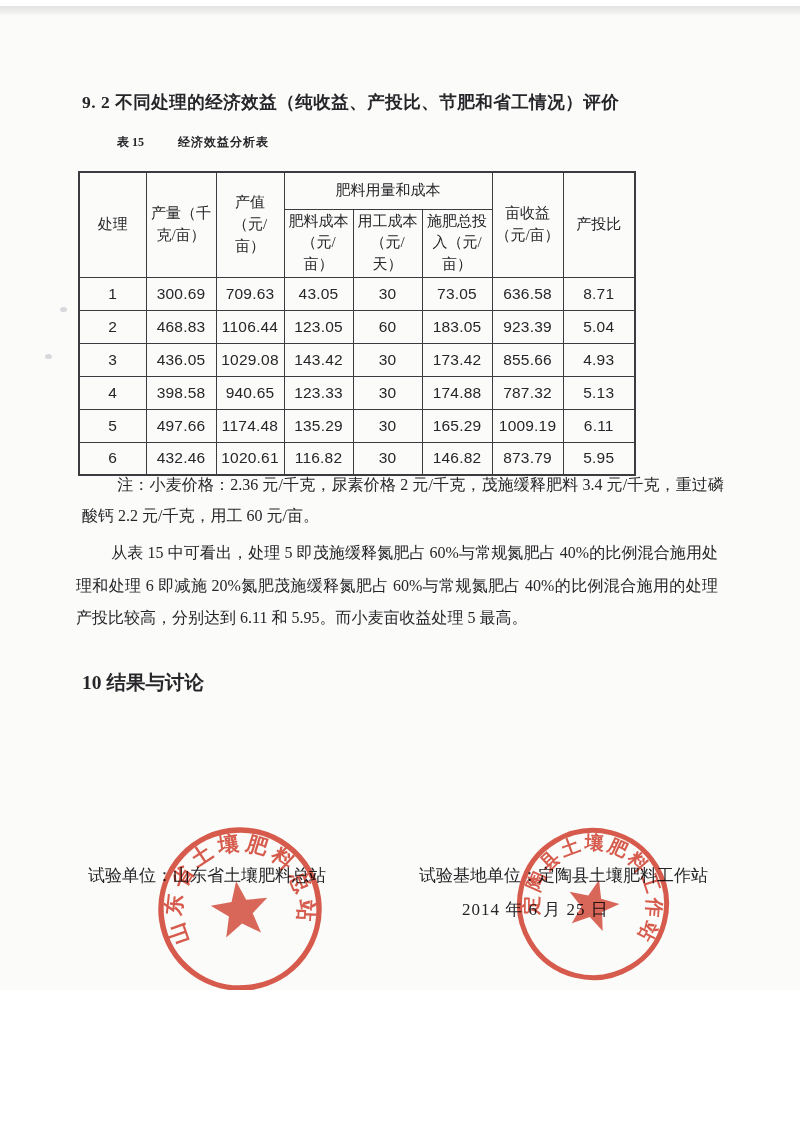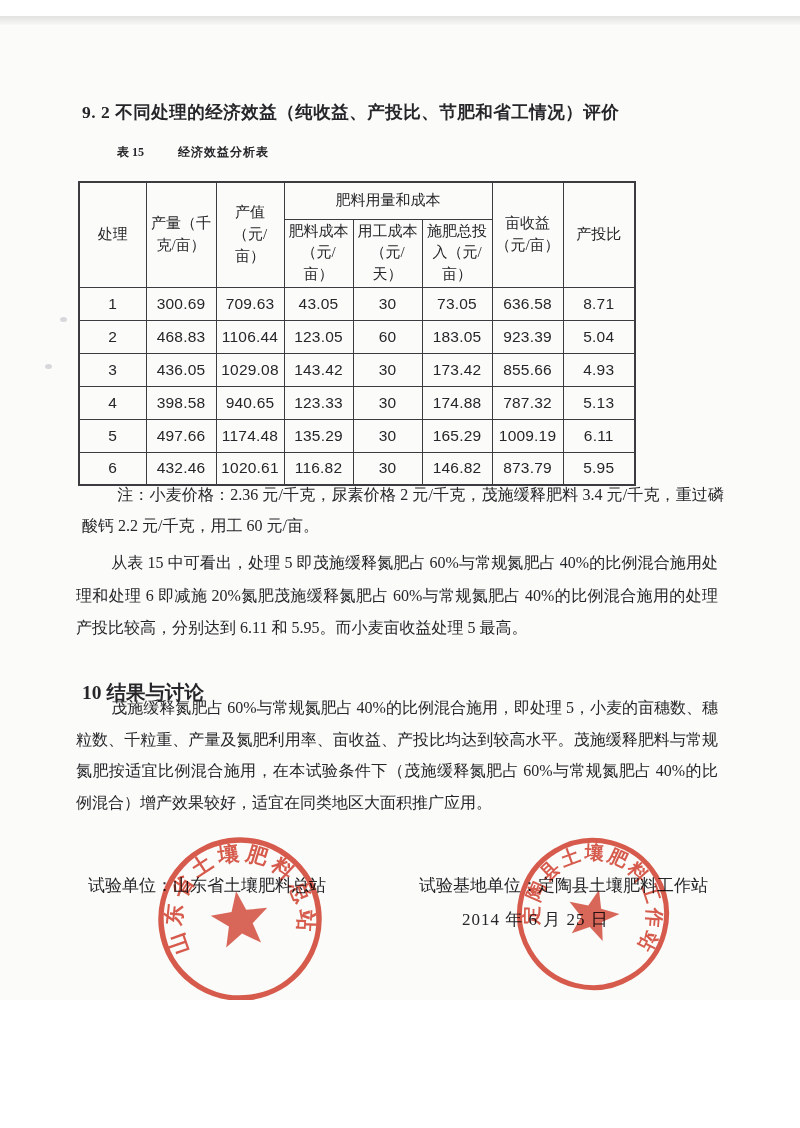--- a/index.html
+++ b/index.html
@@ -1,17 +1,17 @@
 <!DOCTYPE html>
 <html><head>
 <meta charset="utf-8">
 <style>
   html,body{margin:0;padding:0;background:#ffffff;}
   .page{
-    position:relative;width:800px;height:984px;margin:16px auto;
+    position:relative;width:800px;height:984px;margin:6px auto;
     background:#fbfbf9;overflow:hidden;
     font-family:"Liberation Serif","DejaVu Serif",serif;
     color:#26262a;
   }
   .scan-edge-top{position:absolute;top:0;left:0;right:0;height:9px;
     background:linear-gradient(#e2e2e0,#f7f7f5);}
   .scan-speck{position:absolute;width:7px;height:5px;border-radius:50%;
     background:#b9bcc2;opacity:.55;}
   .h92{
     position:absolute;left:82px;top:84px;width:660px;margin:0;
@@ -163,21 +163,20 @@
       </tr>
     </tbody>
   </table>
 
   <p class="note">注：小麦价格：2.36 元/千克，尿素价格 2 元/千克，茂施缓释肥料 3.4 元/千克，重过磷酸钙 2.2 元/千克，用工 60 元/亩。</p>
 
   <p class="para p1">从表 15 中可看出，处理 5 即茂施缓释氮肥占 60%与常规氮肥占 40%的比例混合施用处理和处理 6 即减施 20%氮肥茂施缓释氮肥占 60%与常规氮肥占 40%的比例混合施用的处理产投比较高，分别达到 6.11 和 5.95。而小麦亩收益处理 5 最高。</p>
 
   <h2 class="h10">10 结果与讨论</h2>
 
-  <p class="para p2">茂施缓释氮肥占 60%与常规氮肥占 40%的比例混合施用，即处理 5，小麦的亩穗数、穗粒数、千粒重、产量及氮肥利用率、亩收益、产投比均达到较高水平。茂施缓释肥料与常规氮肥按适宜比例混合施用，在本试验条件下（茂施缓释氮肥占 60%与常规氮肥占 40%的比例混合）增产效果较好，适宜在同类地区大面积推广应用。</p>
 
   <div class="sig sig-left">试验单位：山东省土壤肥料总站</div>
   <div class="sig sig-right">试验基地单位：定陶县土壤肥料工作站</div>
   <div class="sig date">2014 年 6 月 25 日</div>
 
   <svg class="stamp stamp-left" width="172" height="172" viewBox="0 0 172 172">
     <defs>
       <path id="arcL" d="M 34.7 115.5 A 59 59 0 1 1 137.3 115.5" fill="none"></path>
     </defs>
     <g transform="rotate(-8 86 86)">

